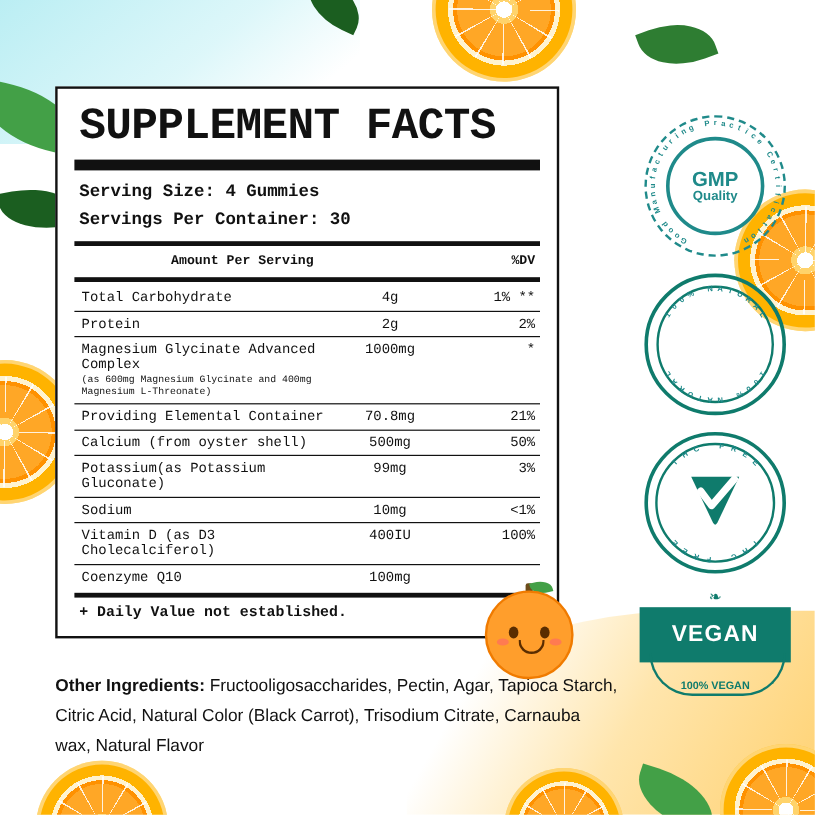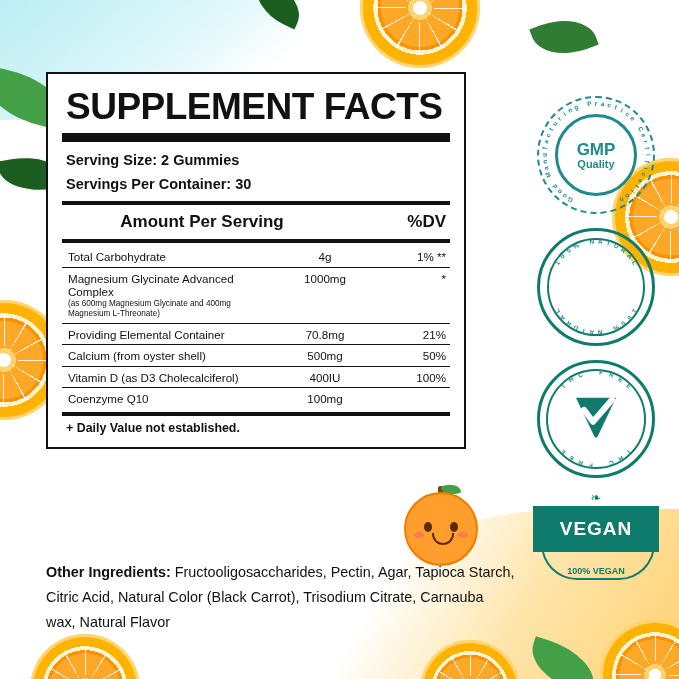--- a/index.html
+++ b/index.html
@@ -30,29 +30,30 @@
     border-radius:0 0 60% 0;opacity:.9;}
   .wash-bottom{position:absolute;right:0;bottom:0;width:340px;height:170px;
     background:linear-gradient(300deg,#ffcf6a 0%, #ffe4a8 45%, rgba(255,255,255,0) 80%);
     border-radius:70% 0 0 0;opacity:.95;}
 
   
   .panel{
     position:absolute;left:46px;top:72px;width:420px;
     background:#fff;border:2px solid #111;padding:10px 14px 8px 14px;
     box-sizing:border-box;
+    font-family:Liberation Mono, monospace;
   }
   .sf-title{
     font-size:37px;font-weight:bold;letter-spacing:-0.5px;line-height:1;
     padding:4px 0 8px 4px;
   }
   .rule-thick{height:9px;background:#111;margin:0 0 4px 0;}
   .rule-med{height:4px;background:#111;margin:3px 0;}
   .serving{font-size:14.5px;font-weight:bold;line-height:1.45;padding:4px 0 3px 4px;}
-  .aps-row{display:flex;font-weight:bold;font-size:17px;padding:4px 0 4px 0;}
+  .aps-row{display:flex;font-weight:bold;font-size:11px;padding:4px 0 4px 0;}
   .aps-row .aps{flex:1;text-align:center;padding-right:38px;}
   .aps-row .dv{width:66px;text-align:right;padding-right:4px;}
 
   table{width:100%;border-collapse:collapse;font-size:11.6px;}
   td{padding:4px 0 3.5px 0;border-bottom:1px solid #111;vertical-align:top;}
   tr:last-child td{border-bottom:none;}
   td.name{padding-left:6px;}
   td.amt{width:110px;text-align:center;}
   td.dv{width:66px;text-align:right;padding-right:4px;}
   .sub{display:block;font-size:8.2px;line-height:1.25;padding-top:1px;}
@@ -127,55 +128,70 @@
   <div class="leaf" style="left:534px;top:18px;width:60px;height:38px;transform:rotate(-20deg);"></div>
   <div class="leaf light" style="left:-18px;top:74px;width:86px;height:48px;transform:rotate(12deg);"></div>
   <div class="leaf dark" style="left:0px;top:156px;width:64px;height:36px;transform:rotate(-10deg);"></div>
   <div class="leaf light" style="left:528px;top:646px;width:70px;height:40px;transform:rotate(18deg);"></div>
 </div>
 
 <div class="panel">
   <div class="sf-title">SUPPLEMENT FACTS</div>
   <div class="rule-thick"></div>
 
-  <div class="serving">Serving Size: 2 Gummies</div>
+  <div class="serving">Serving Size: 4 Gummies</div>
   <div class="serving" style="padding-top:0">Servings Per Container: 30</div>
 
   <div class="rule-med"></div>
 
   <div class="aps-row">
     <div class="aps">Amount Per Serving</div>
     <div class="dv">%DV</div>
   </div>
   <div class="rule-med"></div>
 
   <table>
     <tbody>
       <tr>
         <td class="name">Total Carbohydrate</td>
         <td class="amt">4g</td>
         <td class="dv">1% **</td>
+      </tr>
+      <tr>
+        <td class="name">Protein</td>
+        <td class="amt">2g</td>
+        <td class="dv">2%</td>
       </tr>
       <tr>
         <td class="name">
           <span>Magnesium Glycinate Advanced Complex</span>
           <span class="sub">(as 600mg Magnesium Glycinate and 400mg Magnesium L-Threonate)</span>
         </td>
         <td class="amt">1000mg</td>
         <td class="dv">*</td>
       </tr>
       <tr>
         <td class="name">Providing Elemental Container</td>
         <td class="amt">70.8mg</td>
         <td class="dv">21%</td>
       </tr>
       <tr>
         <td class="name">Calcium (from oyster shell)</td>
         <td class="amt">500mg</td>
         <td class="dv">50%</td>
+      </tr>
+      <tr>
+        <td class="name">Potassium(as Potassium Gluconate)</td>
+        <td class="amt">99mg</td>
+        <td class="dv">3%</td>
+      </tr>
+      <tr>
+        <td class="name">Sodium</td>
+        <td class="amt">10mg</td>
+        <td class="dv">&lt;1%</td>
       </tr>
       <tr>
         <td class="name">Vitamin D (as D3 Cholecalciferol)</td>
         <td class="amt">400IU</td>
         <td class="dv">100%</td>
       </tr>
       <tr>
         <td class="name">Coenzyme Q10</td>
         <td class="amt">100mg</td>
         <td class="dv"></td>

